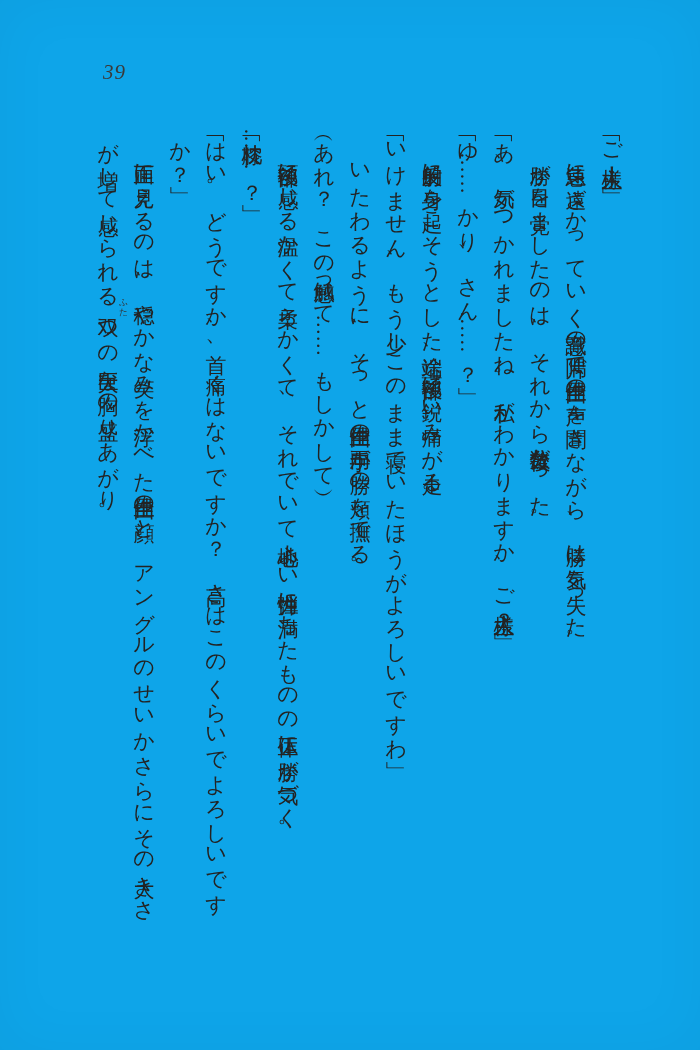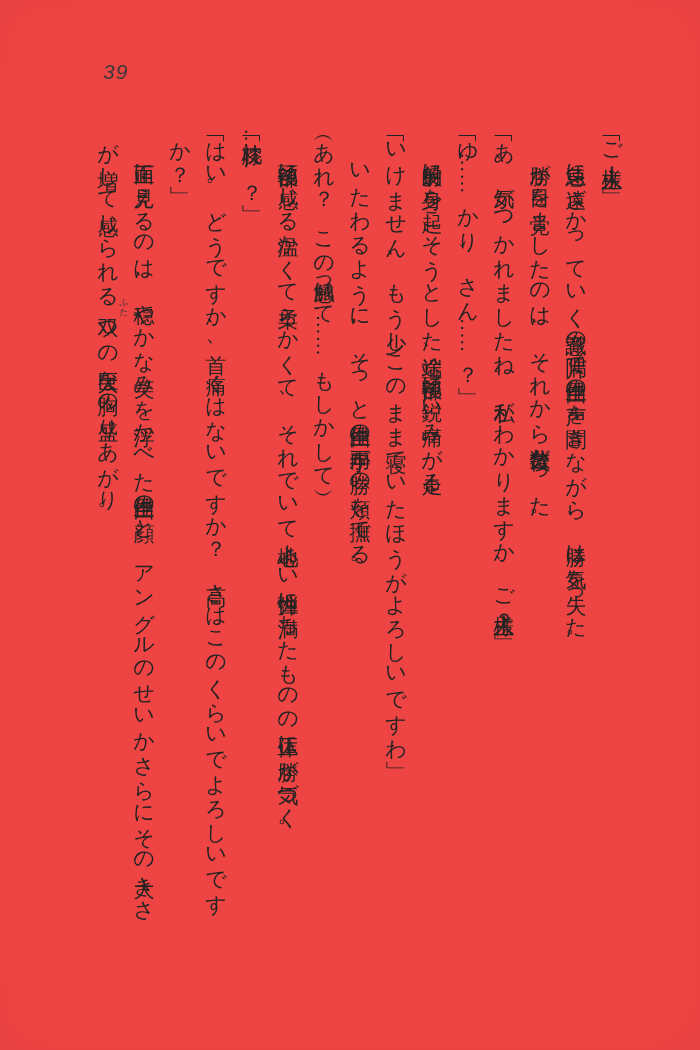--- a/index.html
+++ b/index.html
@@ -7,23 +7,23 @@
     padding: 0;
     width: 700px;
     height: 1050px;
     background: #ffffff;
     overflow: hidden;
   }
   .page {
     position: relative;
     width: 700px;
     height: 1050px;
-    background: #ef4444;
+    background: #0ea5e9;
     box-shadow: inset 0 0 60px rgba(0,0,0,0.04);
-    font-family: Liberation Sans, sans-serif;
+    font-family: Liberation Serif, serif;
     color: #232323;
   }
   .page-number {
     position: absolute;
     top: 60px;
     left: 103px;
     font-size: 21px;
     font-style: italic;
     color: #3a3a3a;
     letter-spacing: 1px;

